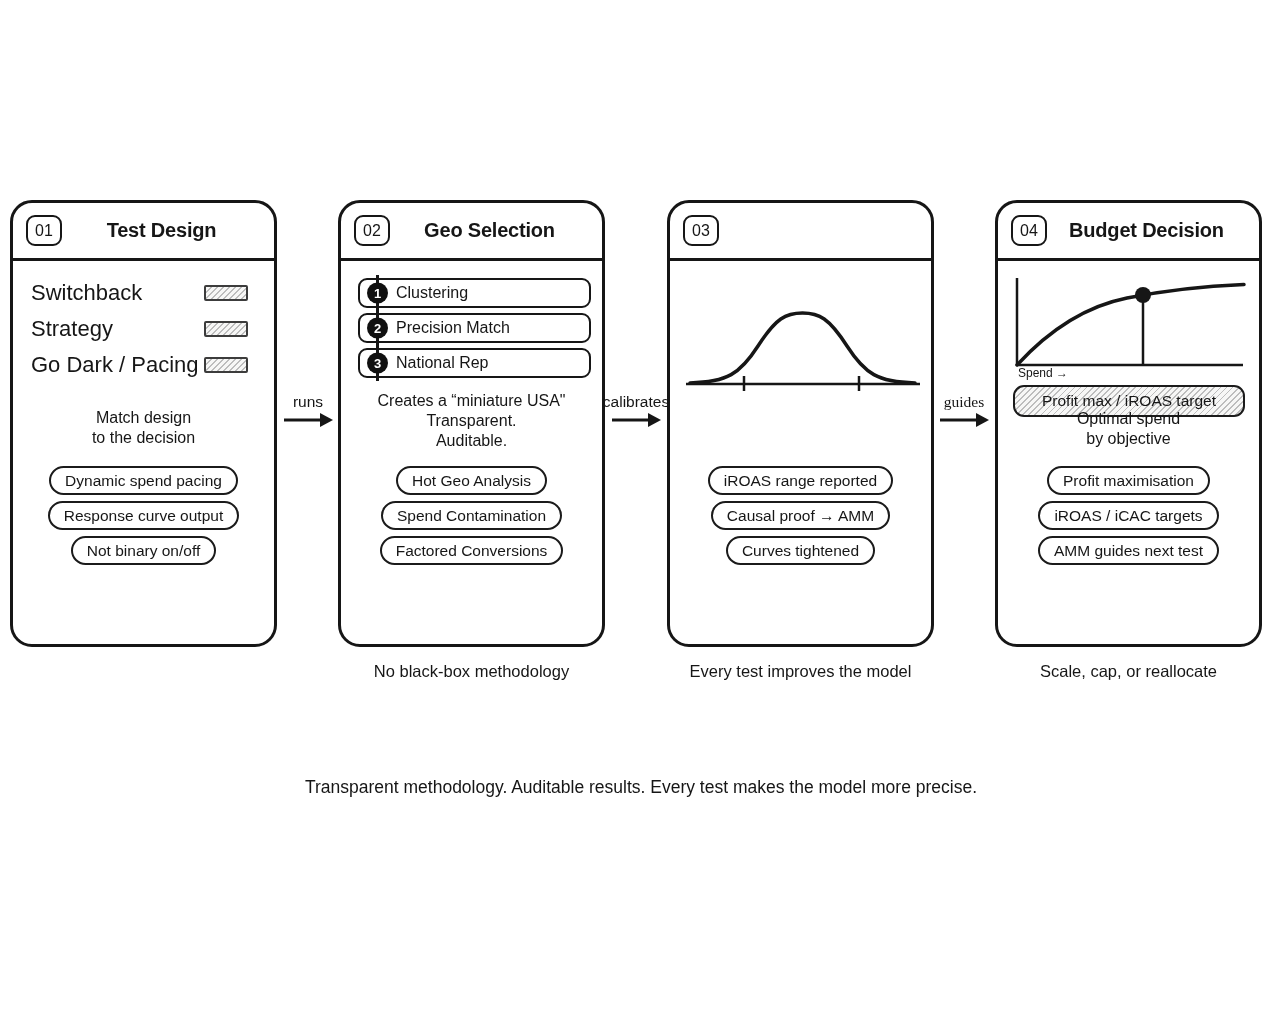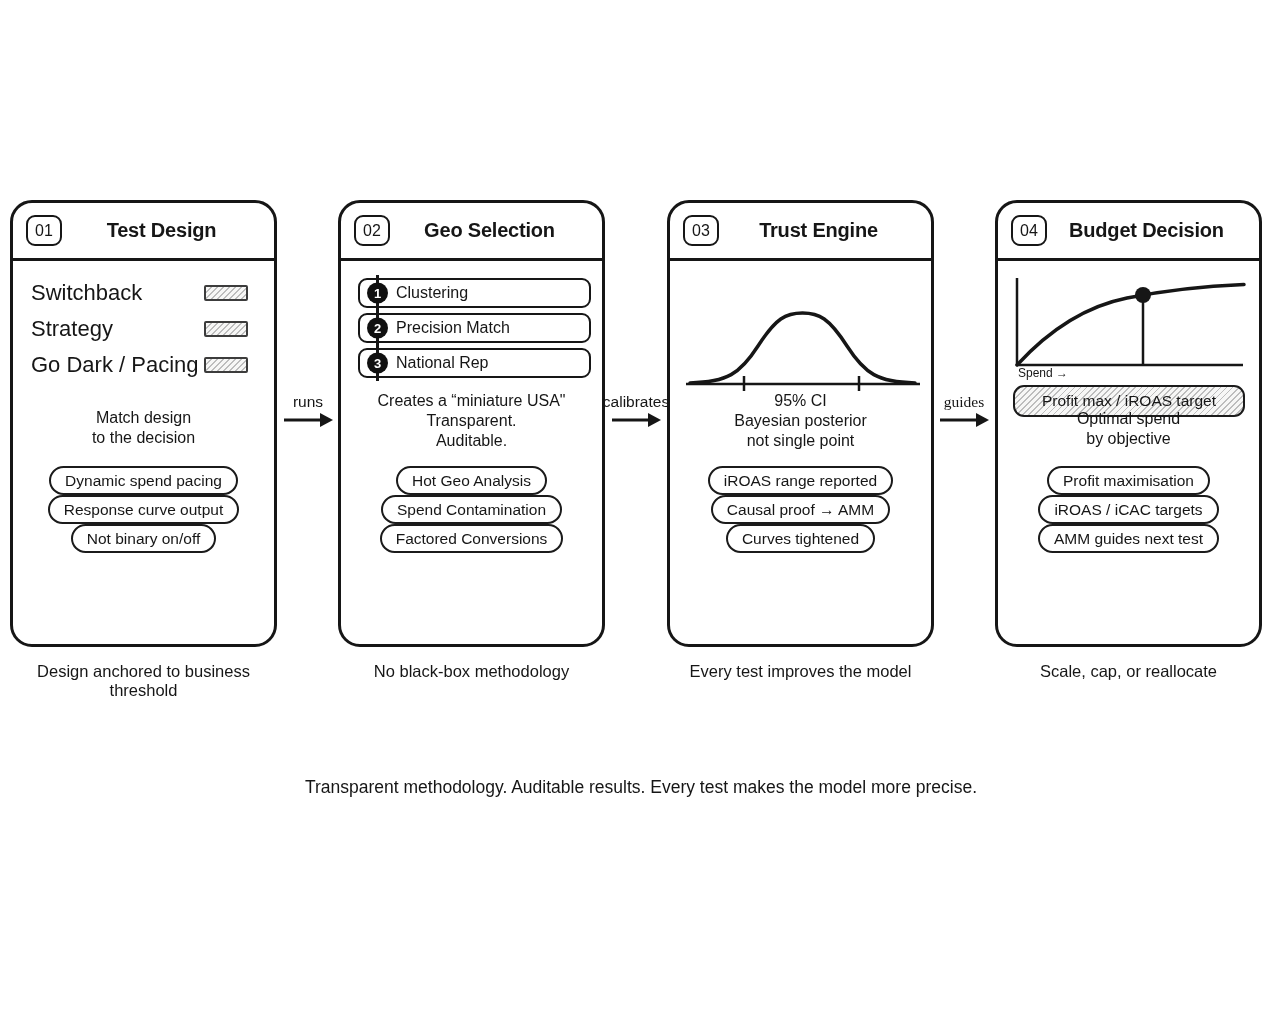--- a/index.html
+++ b/index.html
@@ -37,21 +37,21 @@
   .step-line{position:absolute;left:16px;top:-5px;bottom:-5px;width:2.5px;background:#161616;}
   .step-num{
     position:absolute;left:7px;top:50%;transform:translateY(-50%);
     width:21px;height:21px;border-radius:50%;background:#101010;color:#fff;
     font-size:13px;font-weight:700;display:flex;align-items:center;justify-content:center;z-index:2;
   }
   .step-label{margin-left:36px;font-size:16px;position:relative;z-index:2;}
   
   .note{position:absolute;left:0;right:0;text-align:center;font-size:16px;line-height:20px;}
   
-  .pills{position:absolute;top:263px;left:0;right:0;display:flex;flex-direction:column;align-items:center;}
+  .pills{position:absolute;top:263px;left:0;right:0;display:flex;flex-direction:column;align-items:center;gap:6px;}
   .pill{
     height:29px;box-sizing:border-box;border:2.5px solid #1b1b1b;border-radius:15px;
     padding:0 14px;display:flex;align-items:center;font-size:15.5px;background:#fff;white-space:nowrap;
   }
   
   .caption{position:absolute;top:662px;width:267px;text-align:center;font-size:16.5px;}
   .connector{position:absolute;top:393px;width:90px;text-align:center;}
   .connector-label{font-size:15.5px;line-height:17px;}
   .connector svg{display:block;margin:1px auto 0;}
   .footer{position:absolute;top:777px;left:0;right:0;text-align:center;font-size:17.5px;padding-left:10px;}
@@ -91,21 +91,20 @@
     <div class="note" style="top:205px;">
       <div>Match design</div>
       <div>to the decision</div>
     </div>
     <div class="pills">
       <div class="pill">Dynamic spend pacing</div>
       <div class="pill">Response curve output</div>
       <div class="pill">Not binary on/off</div>
     </div>
   </div>
-  <div class="caption" style="left:10px;">Design anchored to business threshold</div>
 
   <div class="connector" style="left:263px;">
     <div class="connector-label">runs</div>
     <svg width="52" height="18" viewBox="0 0 52 18">
       <line class="ink" x1="2" y1="9" x2="39" y2="9" stroke-width="3"></line>
       <polygon points="38,2 51,9 38,16" fill="#161616"></polygon>
     </svg>
   </div>
 
   <div class="panel" style="left:338px;">
@@ -147,33 +146,27 @@
     <div class="connector-label">calibrates</div>
     <svg width="52" height="18" viewBox="0 0 52 18">
       <line class="ink" x1="2" y1="9" x2="39" y2="9" stroke-width="3"></line>
       <polygon points="38,2 51,9 38,16" fill="#161616"></polygon>
     </svg>
   </div>
 
   <div class="panel" style="left:667px;">
     <div class="panel-header">
       <div class="badge">03</div>
-      <div class="panel-title">Trust Engine</div>
     </div>
     <svg style="position:absolute;left:12px;top:68px;" width="242" height="120" viewBox="0 0 242 120">
       <line class="ink" x1="4" y1="113" x2="238" y2="113" stroke-width="2.5"></line>
       <line class="ink" x1="62" y1="105" x2="62" y2="121" stroke-width="2.5"></line>
       <line class="ink" x1="177" y1="105" x2="177" y2="121" stroke-width="2.5"></line>
       <path class="ink" stroke-width="3.5" stroke-linecap="round" d="M 8,112 C 45,111 58,103 76,75 C 94,47 104,42 120.5,42 C 137,42 147,47 165,75 C 183,103 196,111 233,112"></path>
     </svg>
-    <div class="note" style="top:188px;">
-      <div>95% CI</div>
-      <div>Bayesian posterior</div>
-      <div>not single point</div>
-    </div>
     <div class="pills">
       <div class="pill hatch">iROAS range reported</div>
       <div class="pill hatch">Causal proof → AMM</div>
       <div class="pill hatch">Curves tightened</div>
     </div>
   </div>
   <div class="caption" style="left:667px;">Every test improves the model</div>
 
   <div class="connector" style="left:919px;font-family:Liberation Serif, serif;">
     <div class="connector-label">guides</div>

